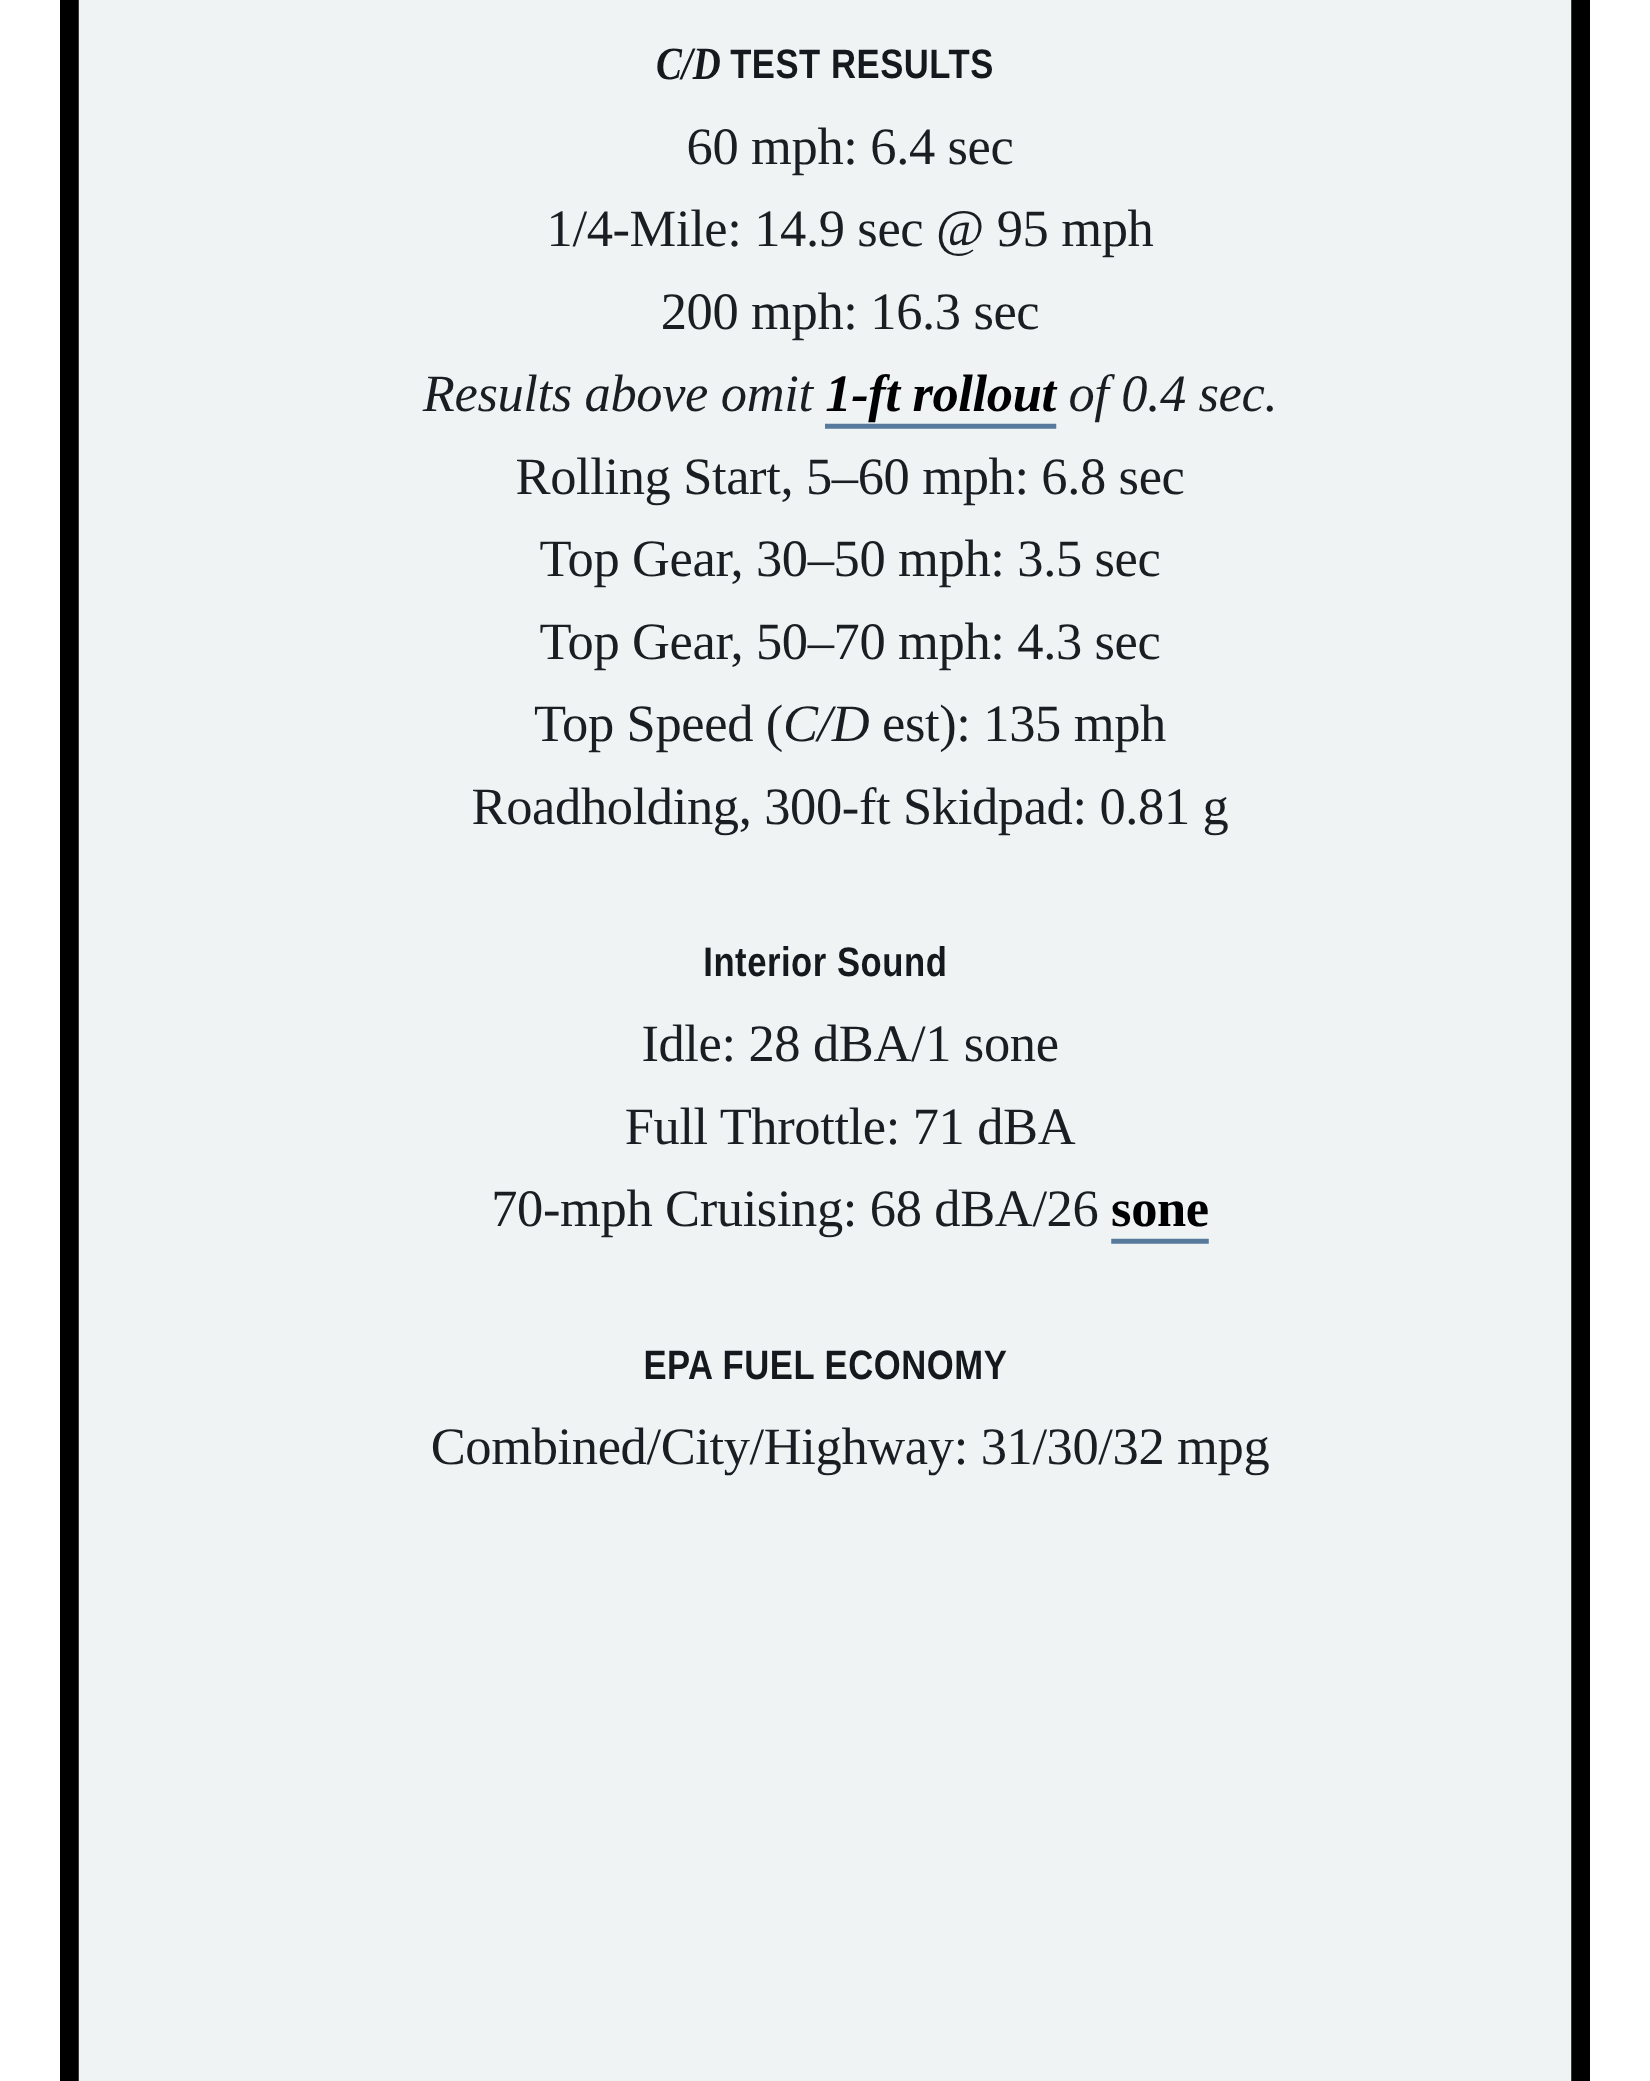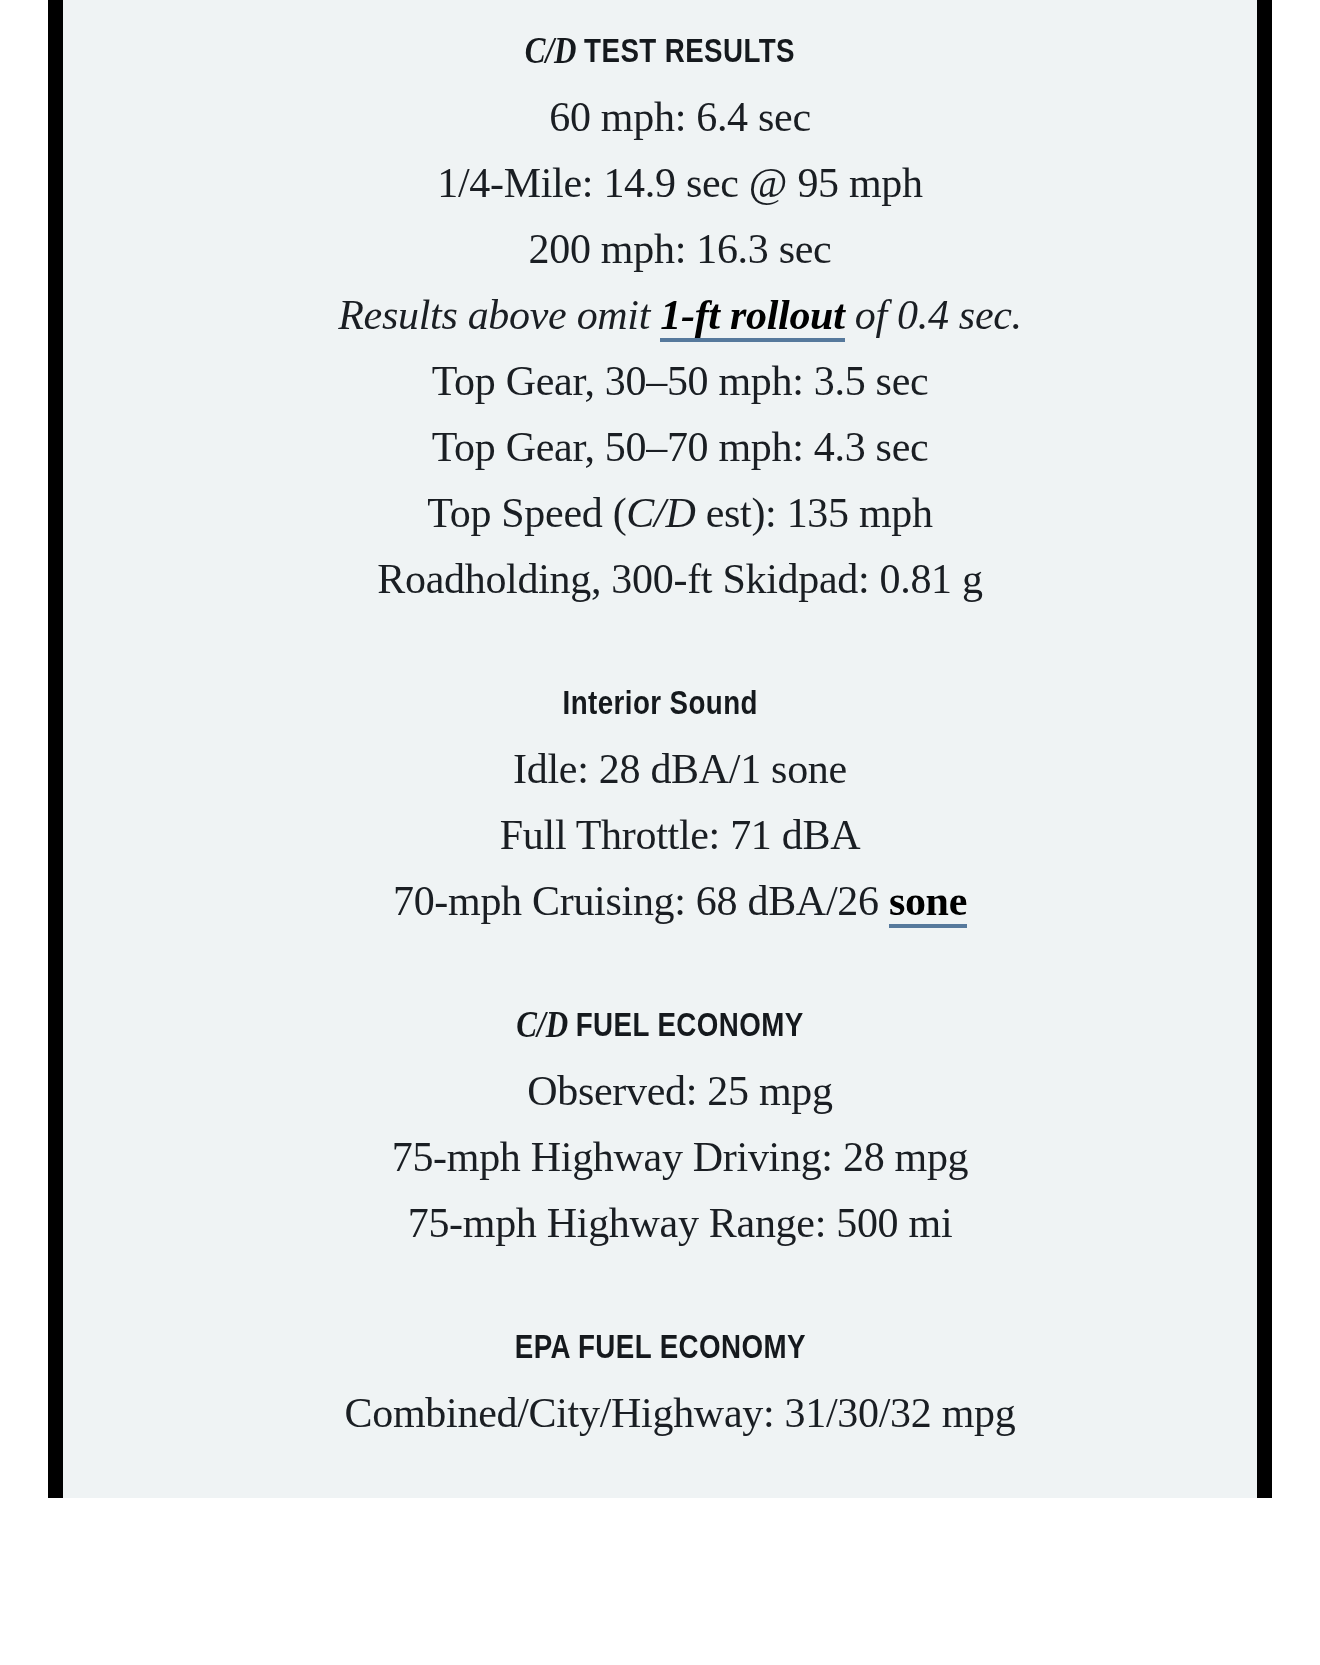--- a/index.html
+++ b/index.html
@@ -6,21 +6,21 @@
     margin: 0;
     padding: 0;
     background: #ffffff;
     width: 1320px;
     height: 1665px;
     font-family: "Liberation Serif", serif;
   }
   .phone-frame {
     box-sizing: border-box;
     margin: 0 48px;
-    height: 1498px;
+    height: 1665px;
     border-left: 15px solid #000000;
     border-right: 15px solid #000000;
     background: #eff3f4;
     overflow: hidden;
   }
   .content {
     padding-top: 18px;
     text-align: center;
     color: #1a1e23;
   }
@@ -71,39 +71,34 @@
 <div class="page">
   <div class="phone-frame">
     <div class="content">
 
       <div class="section">
         <h2 class="heading"><span class="condense"><span class="cd">C/D</span><span>TEST RESULTS</span></span></h2>
         <div class="line">60 mph: 6.4 sec</div>
         <div class="line">1/4-Mile: 14.9 sec @ 95 mph</div>
         <div class="line">200 mph: 16.3 sec</div>
         <div class="line italic"><span>Results above omit </span><a class="link">1-ft rollout</a><span> of 0.4 sec.</span></div>
+        <div class="line">Rolling Start, 5–60 mph: 6.8 sec</div>
         <div class="line">Top Gear, 30–50 mph: 3.5 sec</div>
         <div class="line">Top Gear, 50–70 mph: 4.3 sec</div>
         <div class="line"><span>Top Speed (</span><span class="inline-italic">C/D</span><span> est): 135 mph</span></div>
         <div class="line">Roadholding, 300-ft Skidpad: 0.81 g</div>
       </div>
 
       <div class="section">
         <h2 class="heading"><span class="condense"><span>Interior Sound</span></span></h2>
         <div class="line">Idle: 28 dBA/1 sone</div>
         <div class="line">Full Throttle: 71 dBA</div>
         <div class="line"><span>70-mph Cruising: 68 dBA/26 </span><a class="link">sone</a></div>
       </div>
 
-      <div class="section">
-        <h2 class="heading"><span class="condense"><span class="cd">C/D</span><span>FUEL ECONOMY</span></span></h2>
-        <div class="line">Observed: 25 mpg</div>
-        <div class="line">75-mph Highway Driving: 28 mpg</div>
-        <div class="line">75-mph Highway Range: 500 mi</div>
-      </div>
 
       <div class="section">
         <h2 class="heading"><span class="condense"><span>EPA FUEL ECONOMY</span></span></h2>
         <div class="line">Combined/City/Highway: 31/30/32 mpg</div>
       </div>
 
     </div>
   </div>
 </div>
 

